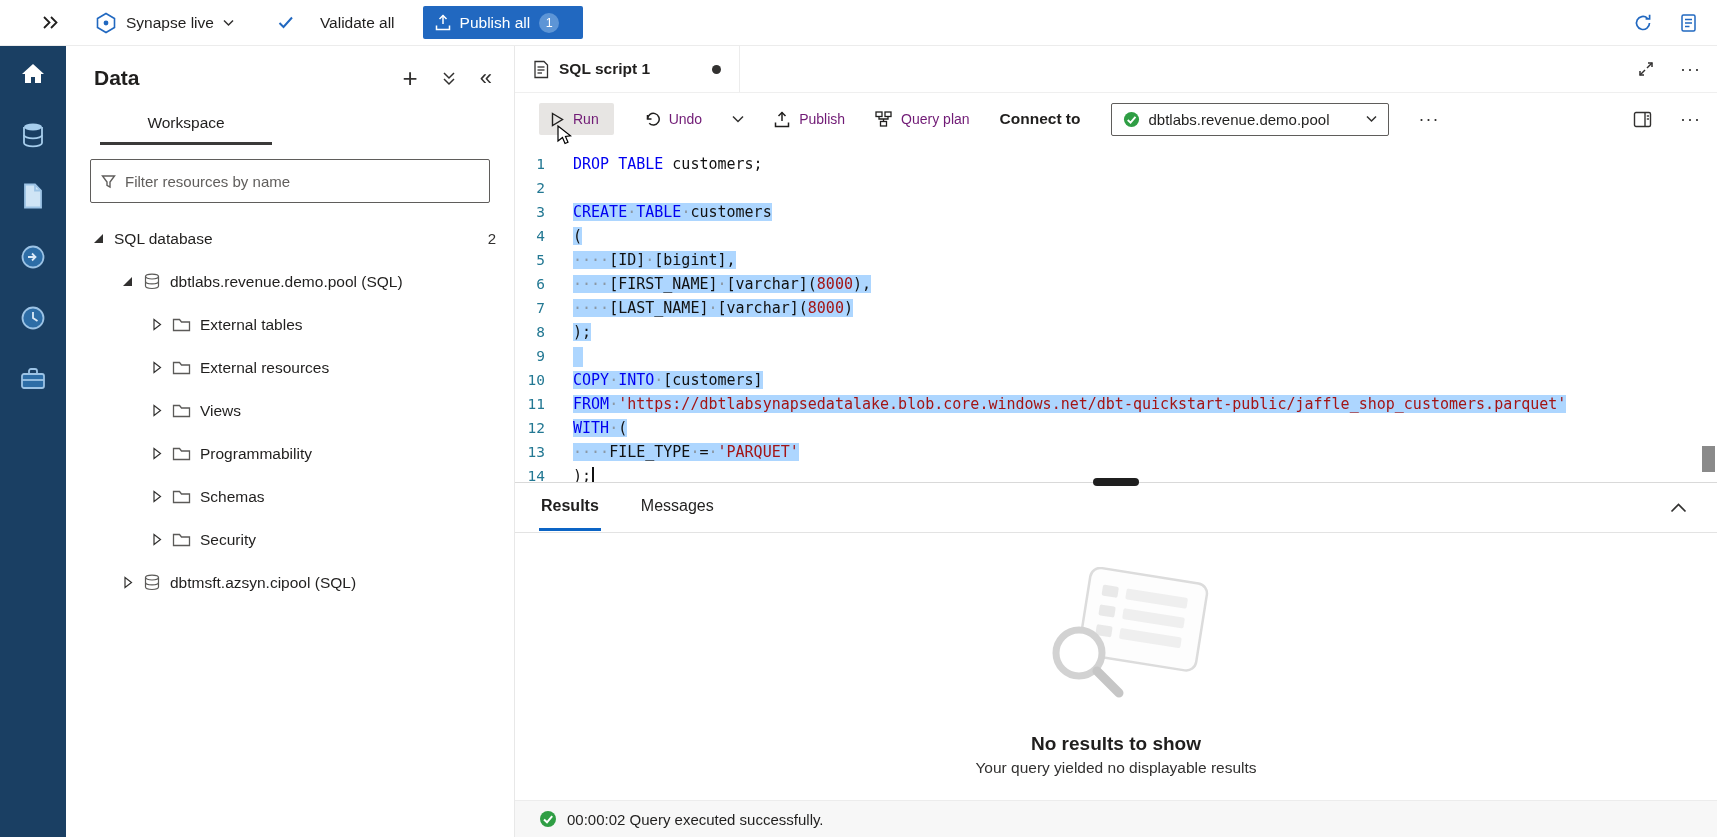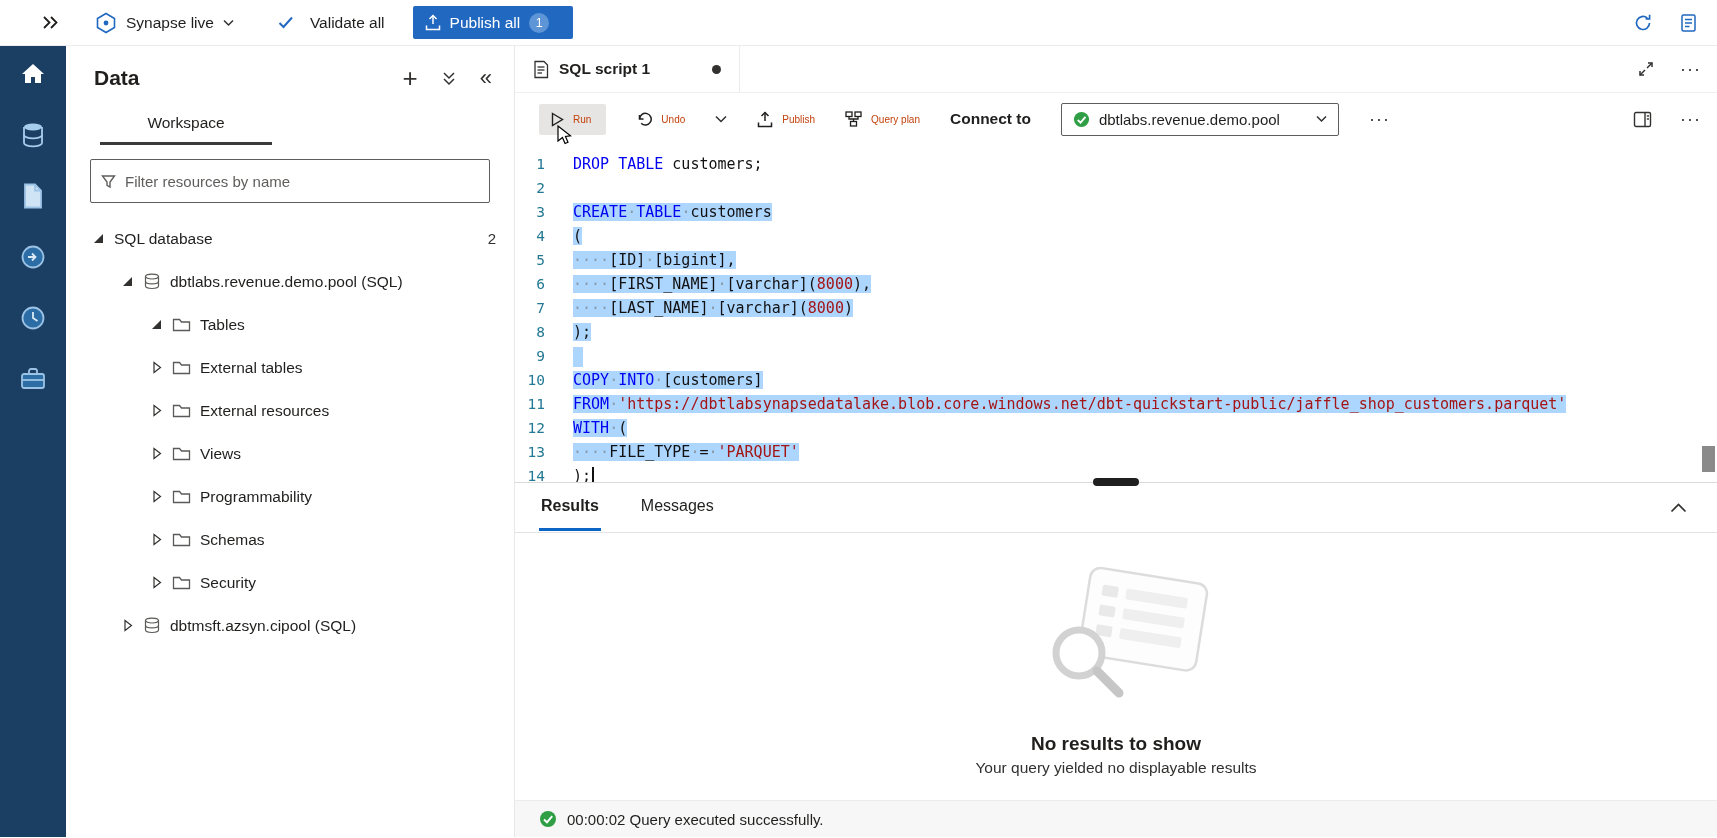--- a/index.html
+++ b/index.html
@@ -6,21 +6,21 @@
   body { font-family: "Liberation Sans", "DejaVu Sans", sans-serif; background: #fff; }
   .page { position: relative; width: 1717px; height: 838px; background: #fff; overflow: hidden;
           color: #201f1e; font-size: 15.5px; }
 
   
   .topbar { height: 46px; display: flex; align-items: center; background: #fff;
             border-bottom: 1px solid #ececec; padding: 0 8px; }
   .burger { margin-left: 34px; display: flex; align-items: center; cursor: pointer; }
   .ws-switch { margin-left: 36px; display: flex; align-items: center; gap: 9px; cursor: pointer; }
   .ws-name { font-size: 15.5px; color: #201f1e; }
-  .tb-btn { margin-left: 44px; display: flex; align-items: center; gap: 16px; cursor: pointer; }
+  .tb-btn { margin-left: 44px; display: flex; align-items: center; gap: 26px; cursor: pointer; }
   .publish-btn { margin-left: 28px; display: flex; align-items: center; gap: 9px;
                  background: #2168c0; color: #fff; height: 33px; padding: 0 24px 0 12px;
                  border-radius: 2px; cursor: pointer; }
   .pub-badge { background: #5d95d6; color: #fff; width: 20px; height: 20px; border-radius: 50%;
                font-size: 12.5px; display: flex; align-items: center; justify-content: center; }
   .topbar-right { margin-left: auto; display: flex; align-items: center; gap: 26px; padding-right: 10px; }
   .icon-btn { cursor: pointer; display: flex; align-items: center; justify-content: center; }
 
   
   .frame { display: flex; height: 791px; }
@@ -58,21 +58,21 @@
   .tabbar { height: 47px; display: flex; align-items: center; border-bottom: 1px solid #efefef; flex: none; }
   .doc-tab { height: 100%; display: flex; align-items: center; gap: 10px; padding: 0 18px;
              border-right: 1px solid #ececec; cursor: pointer; }
   .doc-title { font-size: 15.5px; font-weight: 600; color: #201f1e; }
   .dirty-dot { width: 9px; height: 9px; background: #323130; border-radius: 50%; margin-left: 52px; }
   .tabbar-right { margin-left: auto; display: flex; align-items: center; gap: 26px; padding-right: 16px; }
   .dots { font-size: 18px; letter-spacing: 1px; color: #323130; line-height: 10px; cursor: pointer; }
 
   .toolbar { height: 52px; display: flex; align-items: center; gap: 30px; padding-left: 24px;
              position: relative; flex: none; }
-  .cmd { display: flex; align-items: center; gap: 9px; font-size: 10px; color: #c2410c; cursor: pointer; }
+  .cmd { display: flex; align-items: center; gap: 9px; font-size: 14px; color: #701a75; cursor: pointer; }
   .run-cmd { background: #e7e5e3; padding: 8px 15px 8px 12px; border-radius: 2px; }
   .connect-label { font-weight: 600; }
   .pool-select { display: flex; align-items: center; gap: 9px; border: 1px solid #5f5d5b;
                  border-radius: 2px; height: 33px; padding: 0 11px; cursor: pointer; min-width: 278px; }
   .pool-name { font-size: 15px; color: #201f1e; }
   .toolbar-right { margin-left: auto; display: flex; align-items: center; gap: 28px; padding-right: 16px; }
   .mouse-cursor { position: absolute; left: 42px; top: 32px; z-index: 5; pointer-events: none; }
 
   
   .editor { height: 337px; position: relative; padding-top: 7px; flex: none; overflow: hidden; }
@@ -270,33 +270,20 @@
               <svg width="18" height="17" viewBox="0 0 18 17" fill="none" stroke="#5b5a58" stroke-width="1.2">
                 <ellipse cx="9" cy="3.6" rx="6.5" ry="2.4"></ellipse>
                 <path d="M2.5 3.6 v9.5 a6.5 2.4 0 0 0 13 0 V3.6"></path>
                 <path d="M2.5 8.4 a6.5 2.4 0 0 0 13 0"></path>
               </svg>
             </span>
             <span class="tree-label">dbtlabs.revenue.demo.pool (SQL)</span>
           </div>
           <div class="tree-row" style="padding-left: 84px;">
             <span class="twisty">
-              <svg width="11" height="11" viewBox="0 0 11 11">
-                <polygon points="10,1 10,10 1,10" fill="#323130"></polygon>
-              </svg>
-            </span>
-            <span class="node-icon">
-              <svg width="19" height="16" viewBox="0 0 19 16" fill="none" stroke="#5b5a58" stroke-width="1.3">
-                <path d="M1.5 2.5 h6 l2 2.5 h8 v8.5 h-16 Z"></path>
-              </svg>
-            </span>
-            <span class="tree-label">Tables</span>
-          </div>
-          <div class="tree-row" style="padding-left: 84px;">
-            <span class="twisty">
               <svg width="12" height="13" viewBox="0 0 12 13">
                 <polygon points="3,1.5 3,11.5 9.5,6.5" fill="none" stroke="#323130" stroke-width="1.2"></polygon>
               </svg>
             </span>
             <span class="node-icon">
               <svg width="19" height="16" viewBox="0 0 19 16" fill="none" stroke="#5b5a58" stroke-width="1.3">
                 <path d="M1.5 2.5 h6 l2 2.5 h8 v8.5 h-16 Z"></path>
               </svg>
             </span>
             <span class="tree-label">External tables</span>

